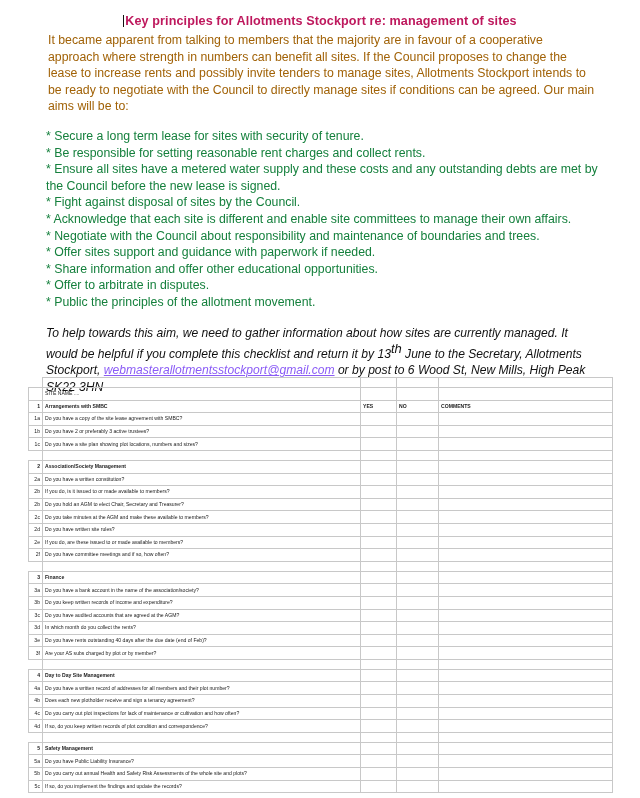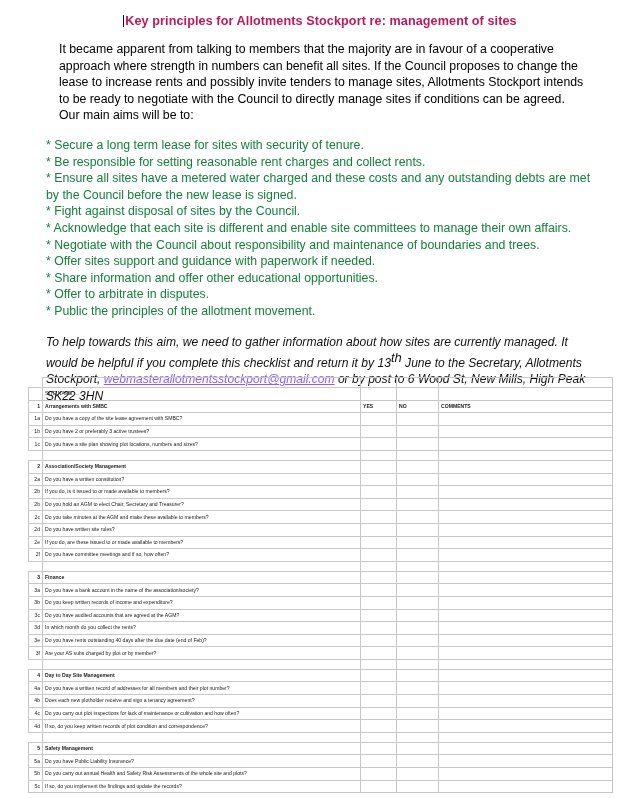--- a/index.html
+++ b/index.html
@@ -42,23 +42,23 @@
     vertical-align: -2px;
     margin-right: 1px;
   }
 
   .prose {
     padding: 0 42px 0 46px;
   }
   .intro-para {
     font-size: 12.3px;
     line-height: 16.6px;
-    margin: 13px;
+    margin: 2px;
     text-align: left;
-    color: #000000;
+    color: #a16207;
   }
 
   .aims {
     margin: 13px 0 0 0;
     padding: 0;
     list-style: none;
   }
   .aims li {
     font-size: 12.3px;
     line-height: 16.6px;
@@ -148,21 +148,21 @@
 
   <h1 class="doc-title"><span class="caret"></span><span>Key principles for Allotments Stockport re: management of sites</span></h1>
 
   <div class="prose">
 
     <p class="intro-para">It became apparent from talking to members that the majority are in favour of a cooperative approach where strength in numbers can benefit all sites. If the Council proposes to change the lease to increase rents and possibly invite tenders to manage sites, Allotments Stockport intends to be ready to negotiate with the Council to directly manage sites if conditions can be agreed. Our main aims will be to:</p>
 
     <ul class="aims">
         <li>* Secure a long term lease for sites with security of tenure.</li>
         <li>* Be responsible for setting reasonable rent charges and collect rents.</li>
-        <li>* Ensure all sites have a metered water charged and these costs and any outstanding debts are met by the Council before the new lease is signed.</li>
+        <li>* Ensure all sites have a metered water supply and these costs and any outstanding debts are met by the Council before the new lease is signed.</li>
         <li>* Fight against disposal of sites by the Council.</li>
         <li>* Acknowledge that each site is different and enable site committees to manage their own affairs.</li>
         <li>* Negotiate with the Council about responsibility and maintenance of boundaries and trees.</li>
         <li>* Offer sites support and guidance with paperwork if needed.</li>
         <li>* Share information and offer other educational opportunities.</li>
         <li>* Offer to arbitrate in disputes.</li>
         <li>* Public the principles of the allotment movement.</li>
       </ul>
 
     <p class="closing">

